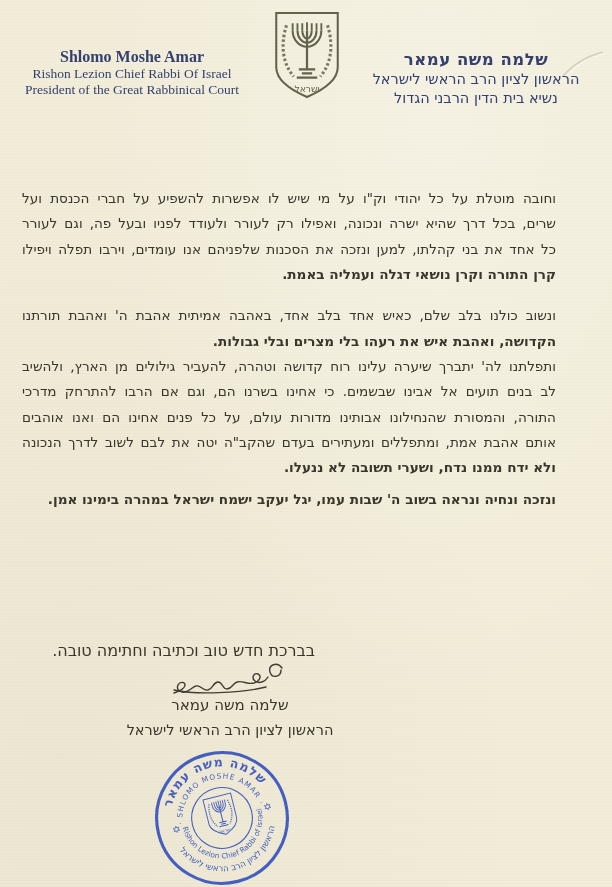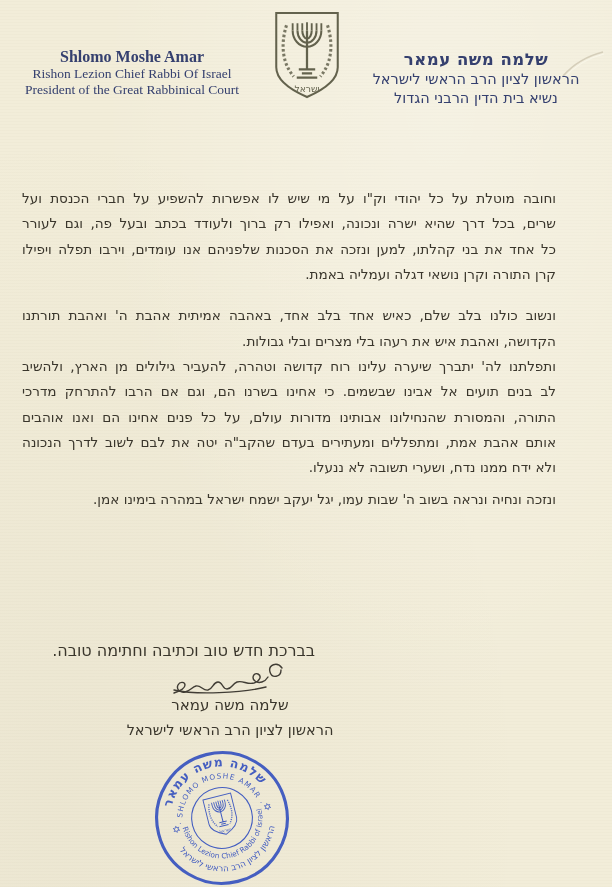--- a/index.html
+++ b/index.html
@@ -28,21 +28,21 @@
   }
   .hdr-he .name{font-size:16.5px;font-weight:bold;line-height:20px;letter-spacing:.5px;}
   .hdr-he .t{font-size:14.5px;line-height:19px;}
   .emblem-wrap{position:absolute;left:266px;top:9px;width:82px;height:92px;color:#63624d;}
   
   .body-text{
     position:absolute;left:22px;top:186px;width:534px;
     direction:rtl;color:#3a362c;font-size:13.6px;
   }
   .bline{height:25.35px;line-height:25.35px;text-align:justify;text-align-last:justify;overflow:hidden;}
-  .bline-last{text-align:center;text-align-last:right;}
+  .bline-last{text-align:center;text-align-last:right;font-weight:bold;}
   .para-2{margin-top:16px;}
   .para-3{margin-top:6px;}
   
   .blessing{
     position:absolute;right:297px;top:641px;
     direction:rtl;white-space:nowrap;
     color:#3a362c;font-size:16px;text-align:right;
   }
   .sig-svg{position:absolute;left:158px;top:658px;}
   .sig-name{position:absolute;left:95px;top:696px;width:270px;text-align:center;direction:rtl;color:#3a362c;font-size:15px;}
@@ -98,21 +98,21 @@
 
   <div class="hdr-he">
     <div class="name">שלמה משה עמאר</div>
     <div class="t">הראשון לציון הרב הראשי לישראל</div>
     <div class="t">נשיא בית הדין הרבני הגדול</div>
   </div>
 
   <div class="body-text">
       <div class="para para-0">
         <div class="bline">וחובה מוטלת על כל יהודי וק"ו על מי שיש לו אפשרות להשפיע על חברי הכנסת ועל</div>
-        <div class="bline">שרים, בכל דרך שהיא ישרה ונכונה, ואפילו רק ברוך ולעודד בכתב ובעל פה, וגם לעורר</div>
+        <div class="bline">שרים, בכל דרך שהיא ישרה ונכונה, ואפילו רק לעורר ולעודד לפניו ובעל פה, וגם לעורר</div>
         <div class="bline">כל אחד את בני קהלתו, למען ונזכה את הסכנות שלפניהם אנו עומדים, וירבו תפלה ויפילו</div>
         <div class="bline bline-last">קרן התורה וקרן נושאי דגלה ועמליה באמת.</div>
       </div>
       <div class="para para-2">
         <div class="bline">ונשוב כולנו בלב שלם, כאיש אחד בלב אחד, באהבה אמיתית אהבת ה' ואהבת תורתנו</div>
         <div class="bline bline-last">הקדושה, ואהבת איש את רעהו בלי מצרים ובלי גבולות.</div>
       </div>
       <div class="para para-1">
         <div class="bline">ותפלתנו לה' יתברך שיערה עלינו רוח קדושה וטהרה, להעביר גילולים מן הארץ, ולהשיב</div>
         <div class="bline">לב בנים תועים אל אבינו שבשמים. כי אחינו בשרנו הם, וגם אם הרבו להתרחק מדרכי</div>

